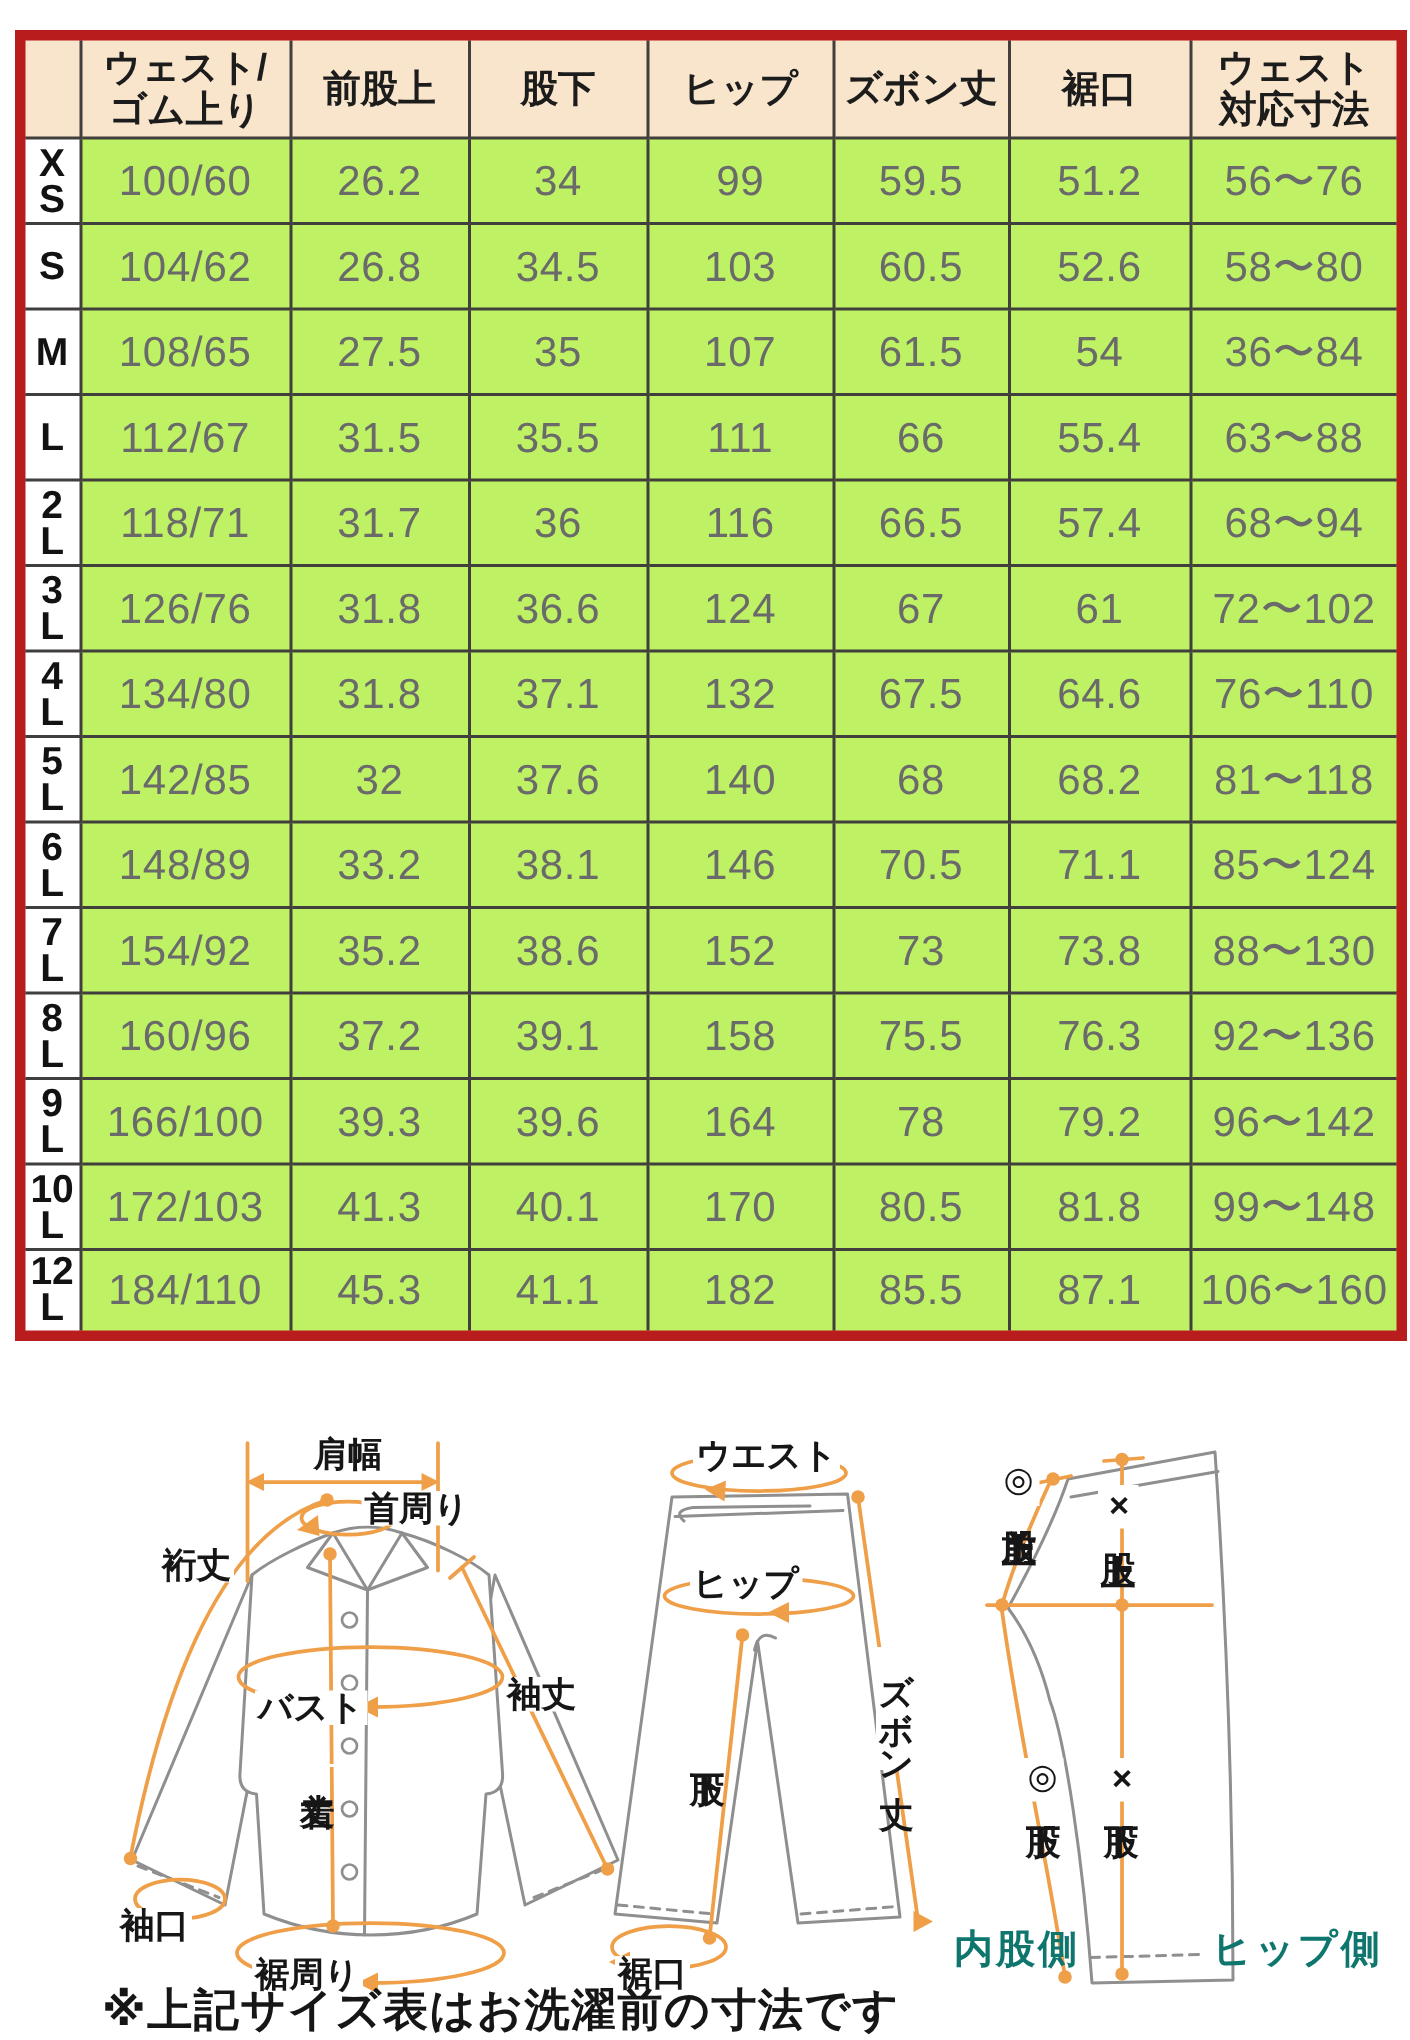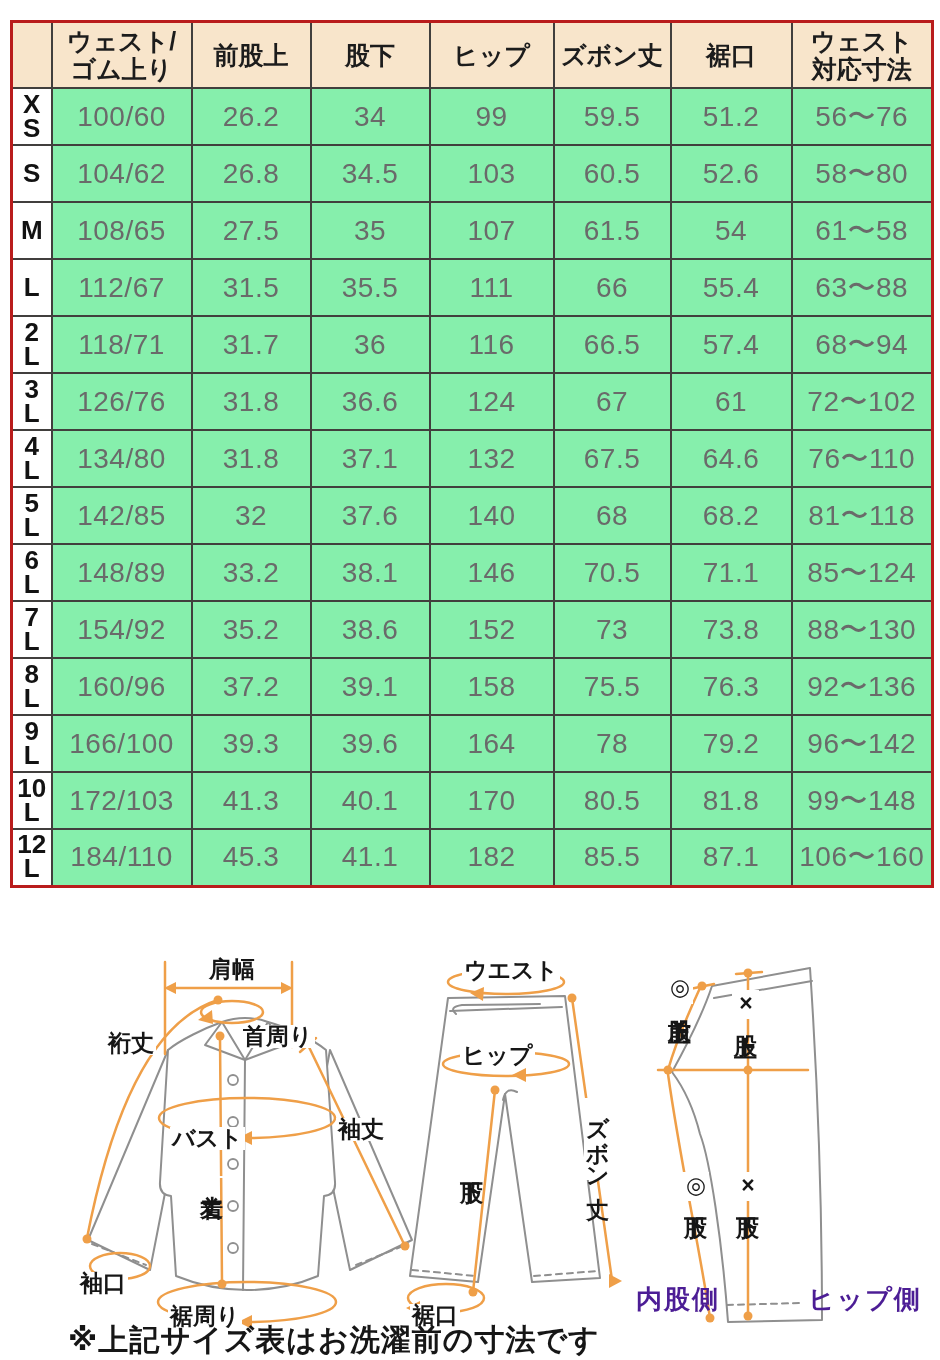--- a/index.html
+++ b/index.html
@@ -1,36 +1,36 @@
 <!DOCTYPE html>
 <html><head>
 <meta charset="utf-8">
 <style>
   html,body{margin:0;padding:0;background:#ffffff;}
   .page{position:relative;width:940px;height:1360px;background:#fff;overflow:hidden;
         font-family:"Liberation Sans","DejaVu Sans",sans-serif;}
 
   
   table.size-table{position:absolute;left:10px;top:20px;width:921px;
-    border-collapse:collapse;table-layout:fixed;background:#86efac;border:3px solid #b91c1c;}
+    border-collapse:collapse;table-layout:fixed;background:#bef264;border:7px solid #b91c1c;}
   .size-table th,.size-table td{border:2px solid #413f3d;text-align:center;vertical-align:middle;padding:0;}
   .size-table thead th{background:#f8e5cb;color:#1c1c1c;font-size:25px;font-weight:bold;
     height:64px;line-height:1.14;}
   .size-table tbody tr{height:57px;}
   .size-table tbody td{color:#6a6a6a;font-size:28px;font-weight:500;letter-spacing:0.5px;}
   .size-table tbody th.size{background:#fff;color:#121212;font-size:26px;font-weight:600;}
   .size-table tbody th.size div{line-height:0.92;}
 
   
   .diagrams{position:absolute;left:0;top:948px;width:921px;height:412px;}
   .diag-svg{position:absolute;left:0;top:0;}
   .dlabel{position:absolute;color:#161616;font-size:23px;font-weight:bold;white-space:nowrap;
     background:#fff;padding:0 2px;line-height:1.0;}
   .vlabel{writing-mode:vertical-rl;text-orientation:upright;letter-spacing:1px;}
-  .glabel{position:absolute;color:#4c1d95;font-size:26px;font-weight:bold;white-space:nowrap;
+  .glabel{position:absolute;color:#0f766e;font-size:26px;font-weight:bold;white-space:nowrap;
     letter-spacing:2px;line-height:1.0;}
 
   
   .footer-note{position:absolute;left:68px;top:1320px;font-size:30px;font-weight:bold;
     color:#161616;letter-spacing:1px;}
 </style>
 </head>
 <body>
 
 <div class="page">
@@ -103,21 +103,21 @@
         <tr>
           <th class="size">
             <div>M</div>
           </th>
           <td>108/65</td>
           <td>27.5</td>
           <td>35</td>
           <td>107</td>
           <td>61.5</td>
           <td>54</td>
-          <td>61〜58</td>
+          <td>36〜84</td>
         </tr>
         <tr>
           <th class="size">
             <div>L</div>
           </th>
           <td>112/67</td>
           <td>31.5</td>
           <td>35.5</td>
           <td>111</td>
           <td>66</td>
@@ -350,21 +350,21 @@
         <circle cx="702" cy="38" r="4.5"></circle>
           <circle cx="668" cy="122" r="4.5"></circle>
         <circle cx="748" cy="25" r="4.5"></circle>
           <circle cx="748" cy="122" r="4.5"></circle>
         <circle cx="710" cy="370" r="4.5"></circle>
           <circle cx="748" cy="368" r="4.5"></circle>
       </g>
     </svg>
 
     <div class="dlabel" style="left:207px;top:10px;">肩幅</div>
-    <div class="dlabel" style="left:241px;top:46px;margin-top:31px;">首周り</div>
+    <div class="dlabel" style="left:241px;top:46px;">首周り</div>
     <div class="dlabel" style="left:106px;top:84px;">裄丈</div>
     <div class="dlabel" style="left:170px;top:179px;">バスト</div>
     <div class="dlabel" style="left:336px;top:170px;">袖丈</div>
     <div class="dlabel vlabel" style="left:198px;top:228px;">着丈</div>
     <div class="dlabel" style="left:78px;top:324px;">袖口</div>
     <div class="dlabel" style="left:168px;top:357px;">裾周り</div>
 
     <div class="dlabel" style="left:462px;top:11px;">ウエスト</div>
     <div class="dlabel" style="left:460px;top:96px;">ヒップ</div>
     <div class="dlabel vlabel" style="left:584px;top:150px;">ズボン丈</div>

